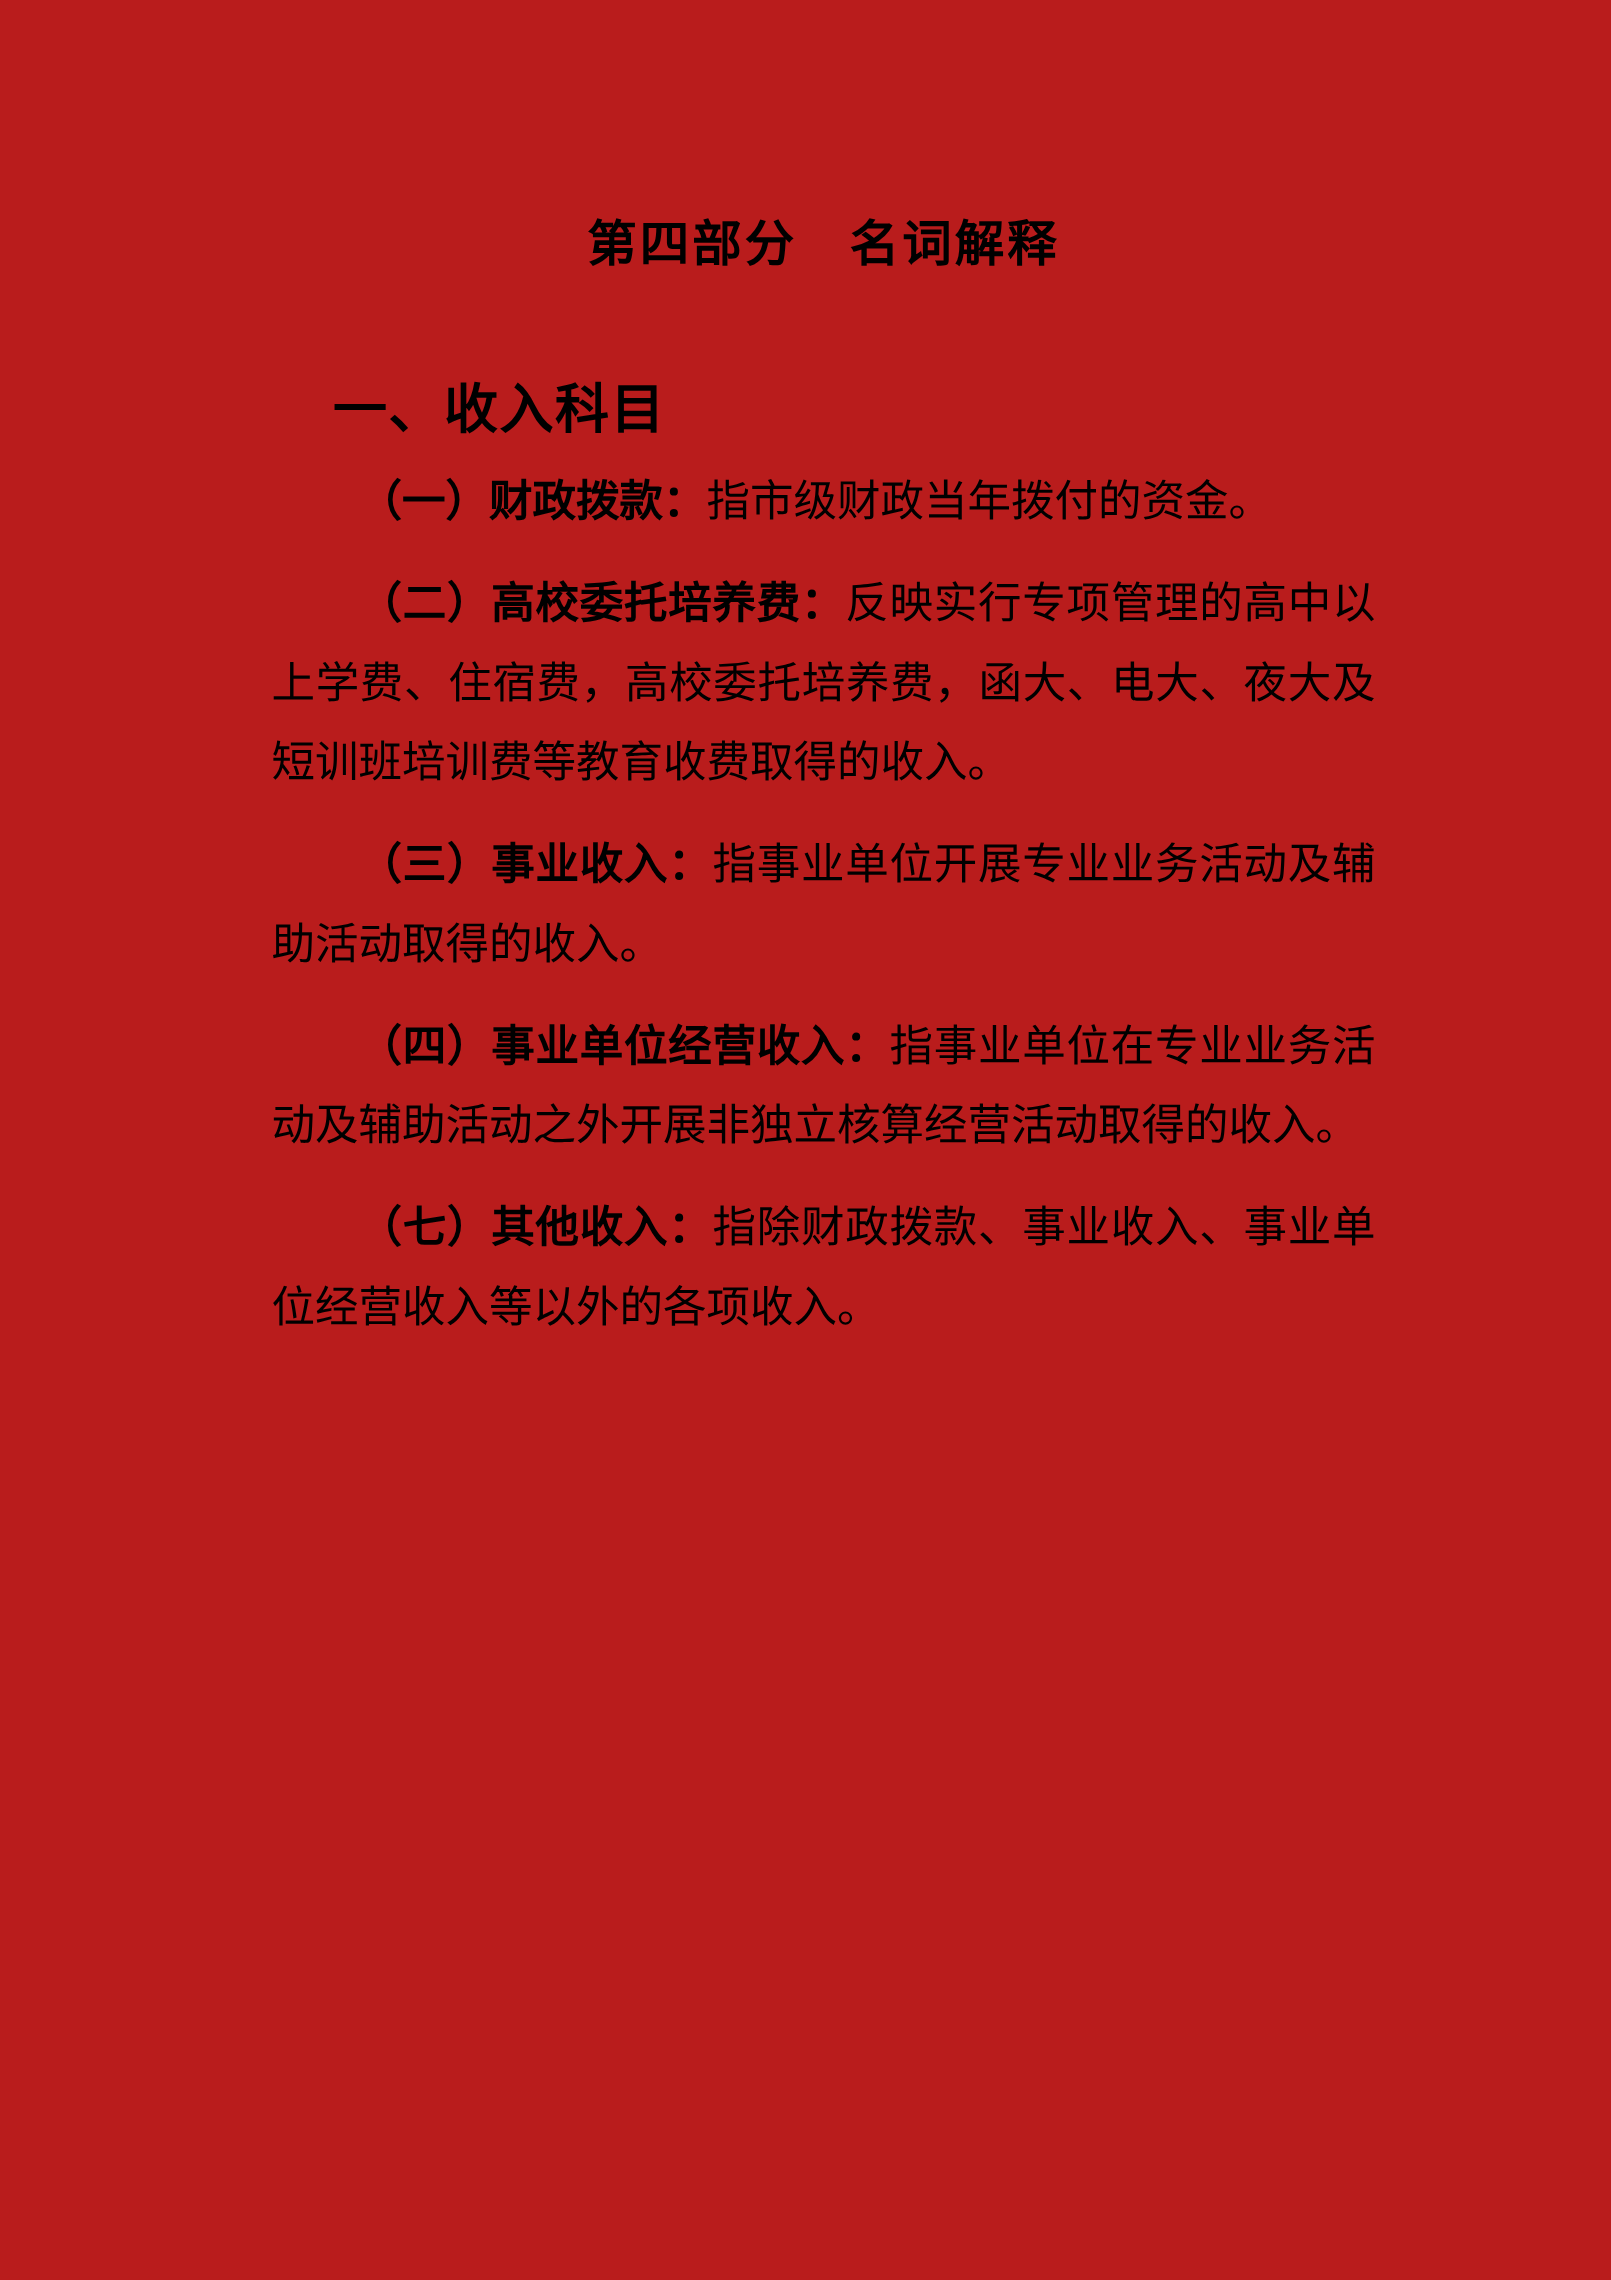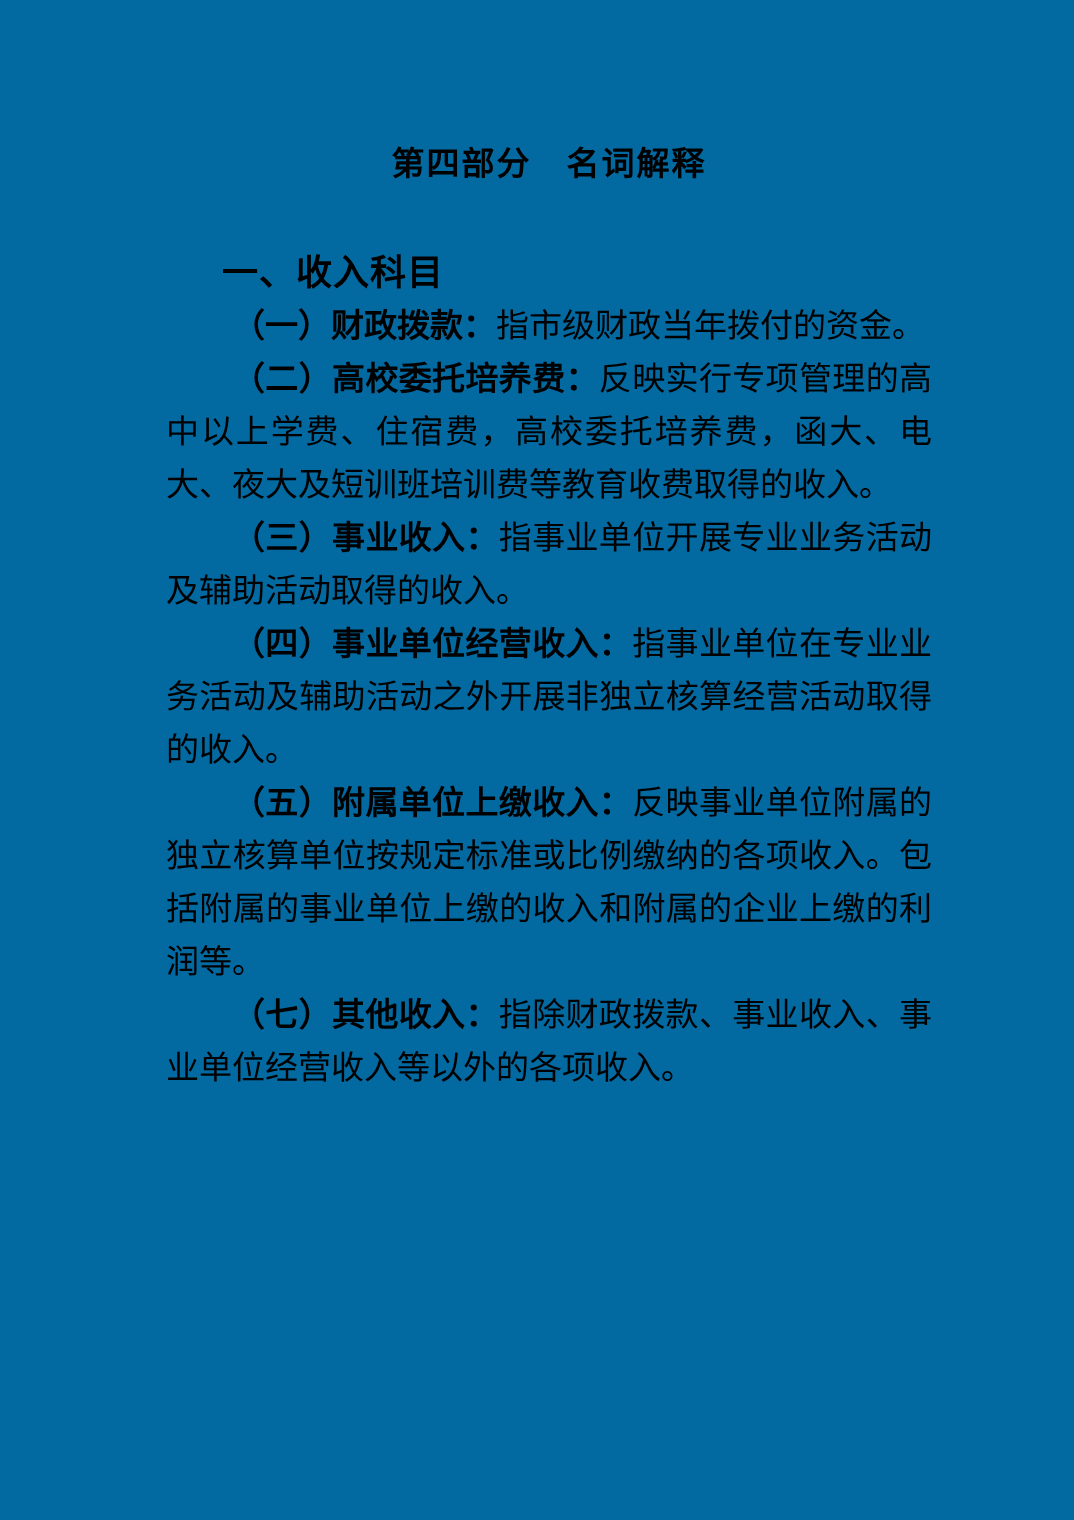--- a/index.html
+++ b/index.html
@@ -5,21 +5,21 @@
   html, body {
     margin: 0;
     padding: 0;
     background: #ffffff;
   }
   .page {
     position: relative;
     width: 1074px;
     height: 1520px;
     margin: 0 auto;
-    background: #0369a1;
+    background: #b91c1c;
     color: #000000;
     overflow: hidden;
     box-sizing: border-box;
     padding: 142px 142px 0 166px;
     font-family: "Liberation Serif", "DejaVu Serif", serif;
   }
   .doc-title {
     margin: 0;
     padding: 0;
     text-align: center;
@@ -35,23 +35,23 @@
     font-size: 36px;
     line-height: 42px;
     font-weight: 700;
     letter-spacing: 1px;
     font-family: "Liberation Sans", "DejaVu Sans", sans-serif;
   }
   .paragraphs {
     margin-top: 6px;
   }
   .para {
-    margin: 0;
+    margin: 15px;
     padding: 0;
-    font-size: 33px;
+    font-size: 29px;
     line-height: 53px;
     text-align: justify;
     text-justify: inter-character;
     text-indent: 2em;
     word-break: break-all;
   }
   .para .lead {
     font-weight: 700;
   }
   .para .body-text {
@@ -70,21 +70,20 @@
   <div class="paragraphs">
 
     <p class="para"><span class="lead">（一）财政拨款：</span><span class="body-text">指市级财政当年拨付的资金。</span></p>
 
     <p class="para"><span class="lead">（二）高校委托培养费：</span><span class="body-text">反映实行专项管理的高中以上学费、住宿费，高校委托培养费，函大、电大、夜大及短训班培训费等教育收费取得的收入。</span></p>
 
     <p class="para"><span class="lead">（三）事业收入：</span><span class="body-text">指事业单位开展专业业务活动及辅助活动取得的收入。</span></p>
 
     <p class="para"><span class="lead">（四）事业单位经营收入：</span><span class="body-text">指事业单位在专业业务活动及辅助活动之外开展非独立核算经营活动取得的收入。</span></p>
 
-    <p class="para"><span class="lead">（五）附属单位上缴收入：</span><span class="body-text">反映事业单位附属的独立核算单位按规定标准或比例缴纳的各项收入。包括附属的事业单位上缴的收入和附属的企业上缴的利润等。</span></p>
 
 
     <p class="para"><span class="lead">（七）其他收入：</span><span class="body-text">指除财政拨款、事业收入、事业单位经营收入等以外的各项收入。</span></p>
 
 
 
   </div>
 
 </div>
 

